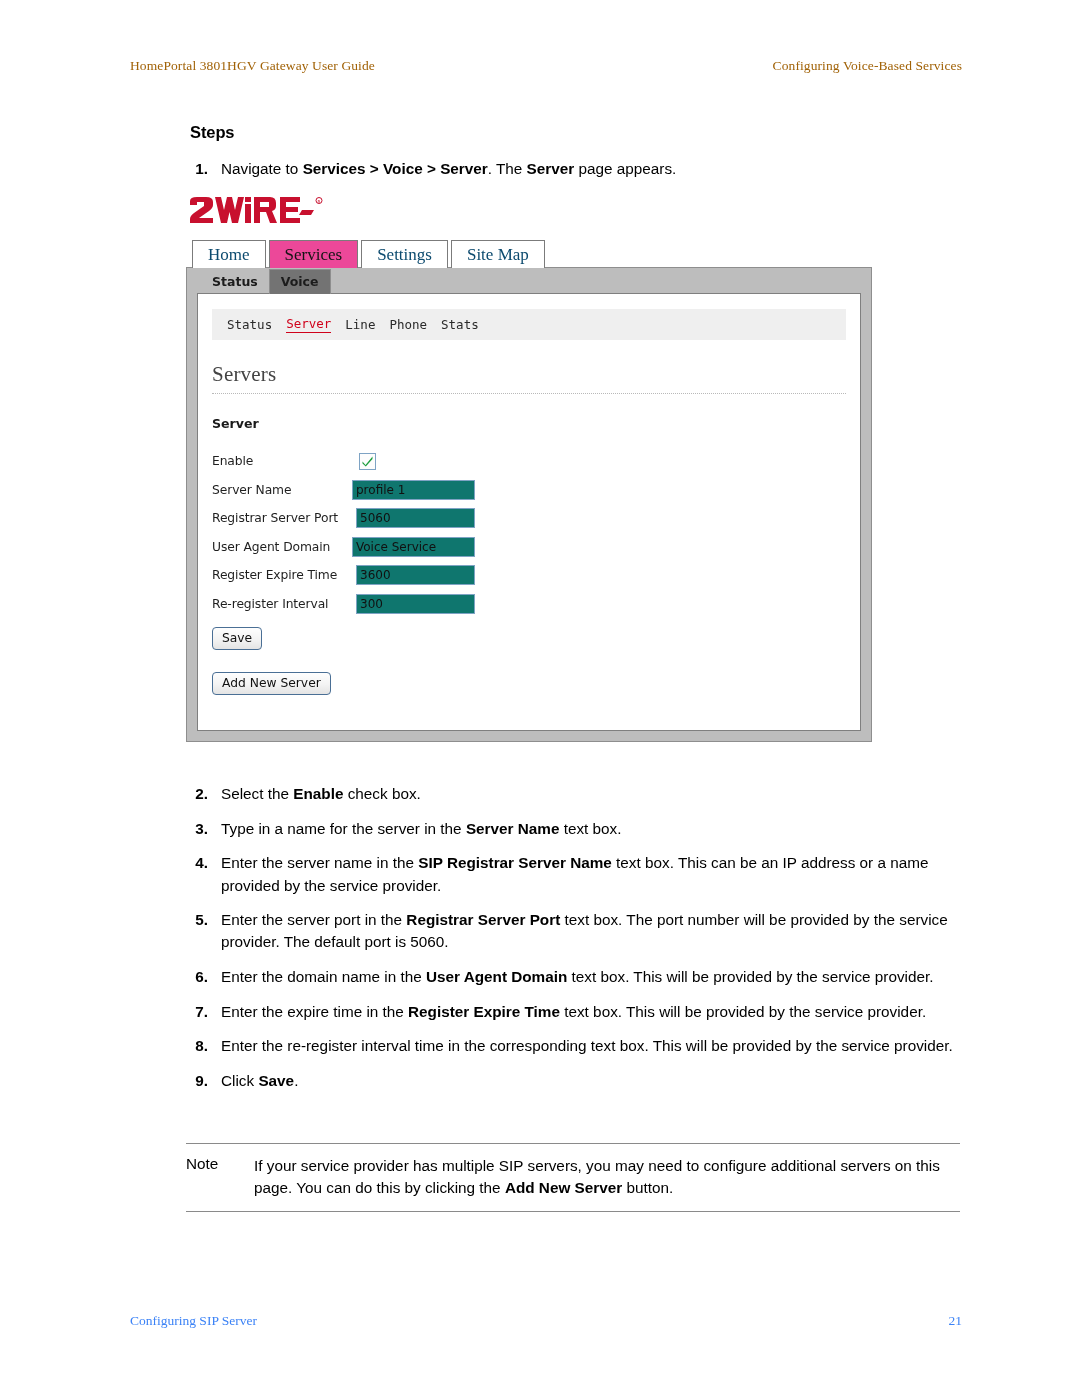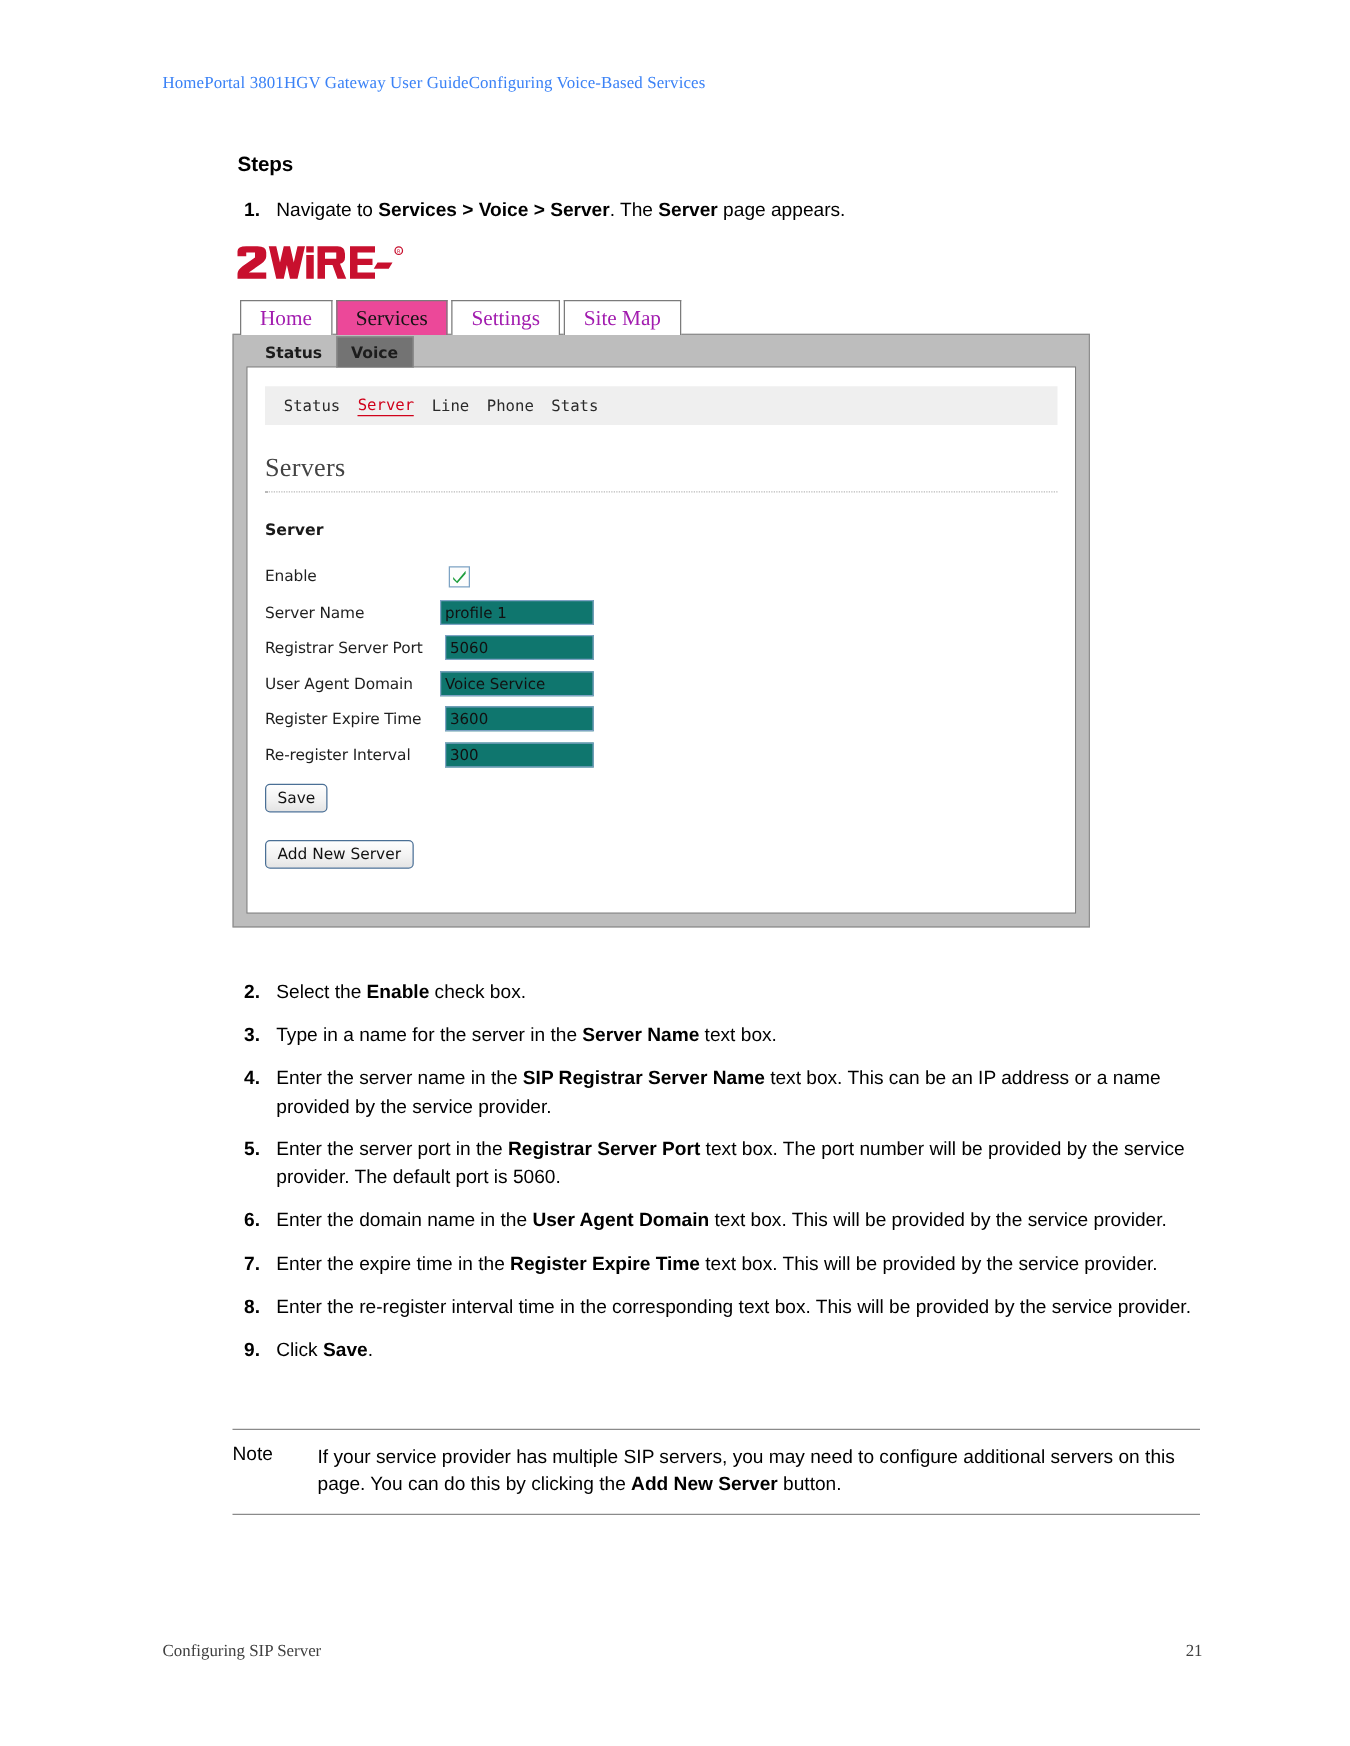--- a/index.html
+++ b/index.html
@@ -16,35 +16,36 @@
     overflow: hidden;
   }
 
   
   .running-head {
     position: absolute;
     top: 58px;
     left: 130px;
     right: 118px;
     display: flex;
+    justify-content: space-between;
+    font-family: "Liberation Serif", serif;
+    font-size: 13.5px;
+    color: #a16207;
+    letter-spacing: .1px;
+  }
+  .running-foot {
+    position: absolute;
+    top: 1313px;
+    left: 130px;
+    right: 118px;
+    display: flex;
+    justify-content: space-between;
     font-family: "Liberation Serif", serif;
     font-size: 13.5px;
     color: #3b82f6;
-    letter-spacing: .1px;
-  }
-  .running-foot {
-    position: absolute;
-    top: 1313px;
-    left: 130px;
-    right: 118px;
-    display: flex;
-    justify-content: space-between;
-    font-family: "Liberation Serif", serif;
-    font-size: 13.5px;
-    color: #404040;
   }
 
   
   .steps-heading {
     position: absolute;
     top: 123px;
     left: 190px;
     font-size: 16.5px;
     font-weight: bold;
     letter-spacing: -0.1px;
@@ -137,21 +138,21 @@
   }
   .mtab {
     height: 28px;
     line-height: 28px;
     padding: 0 15px;
     border: 1.3px solid #7b7b7b;
     border-bottom: none;
     background: #ffffff;
     font-family: "Liberation Serif", serif;
     font-size: 17px;
-    color: #a21caf;
+    color: #0c4a6e;
     margin-right: 3px;
     white-space: nowrap;
     box-sizing: border-box;
   }
   .mtab.active {
     background: #ec4899;
     color: #141414;
   }
 
   

